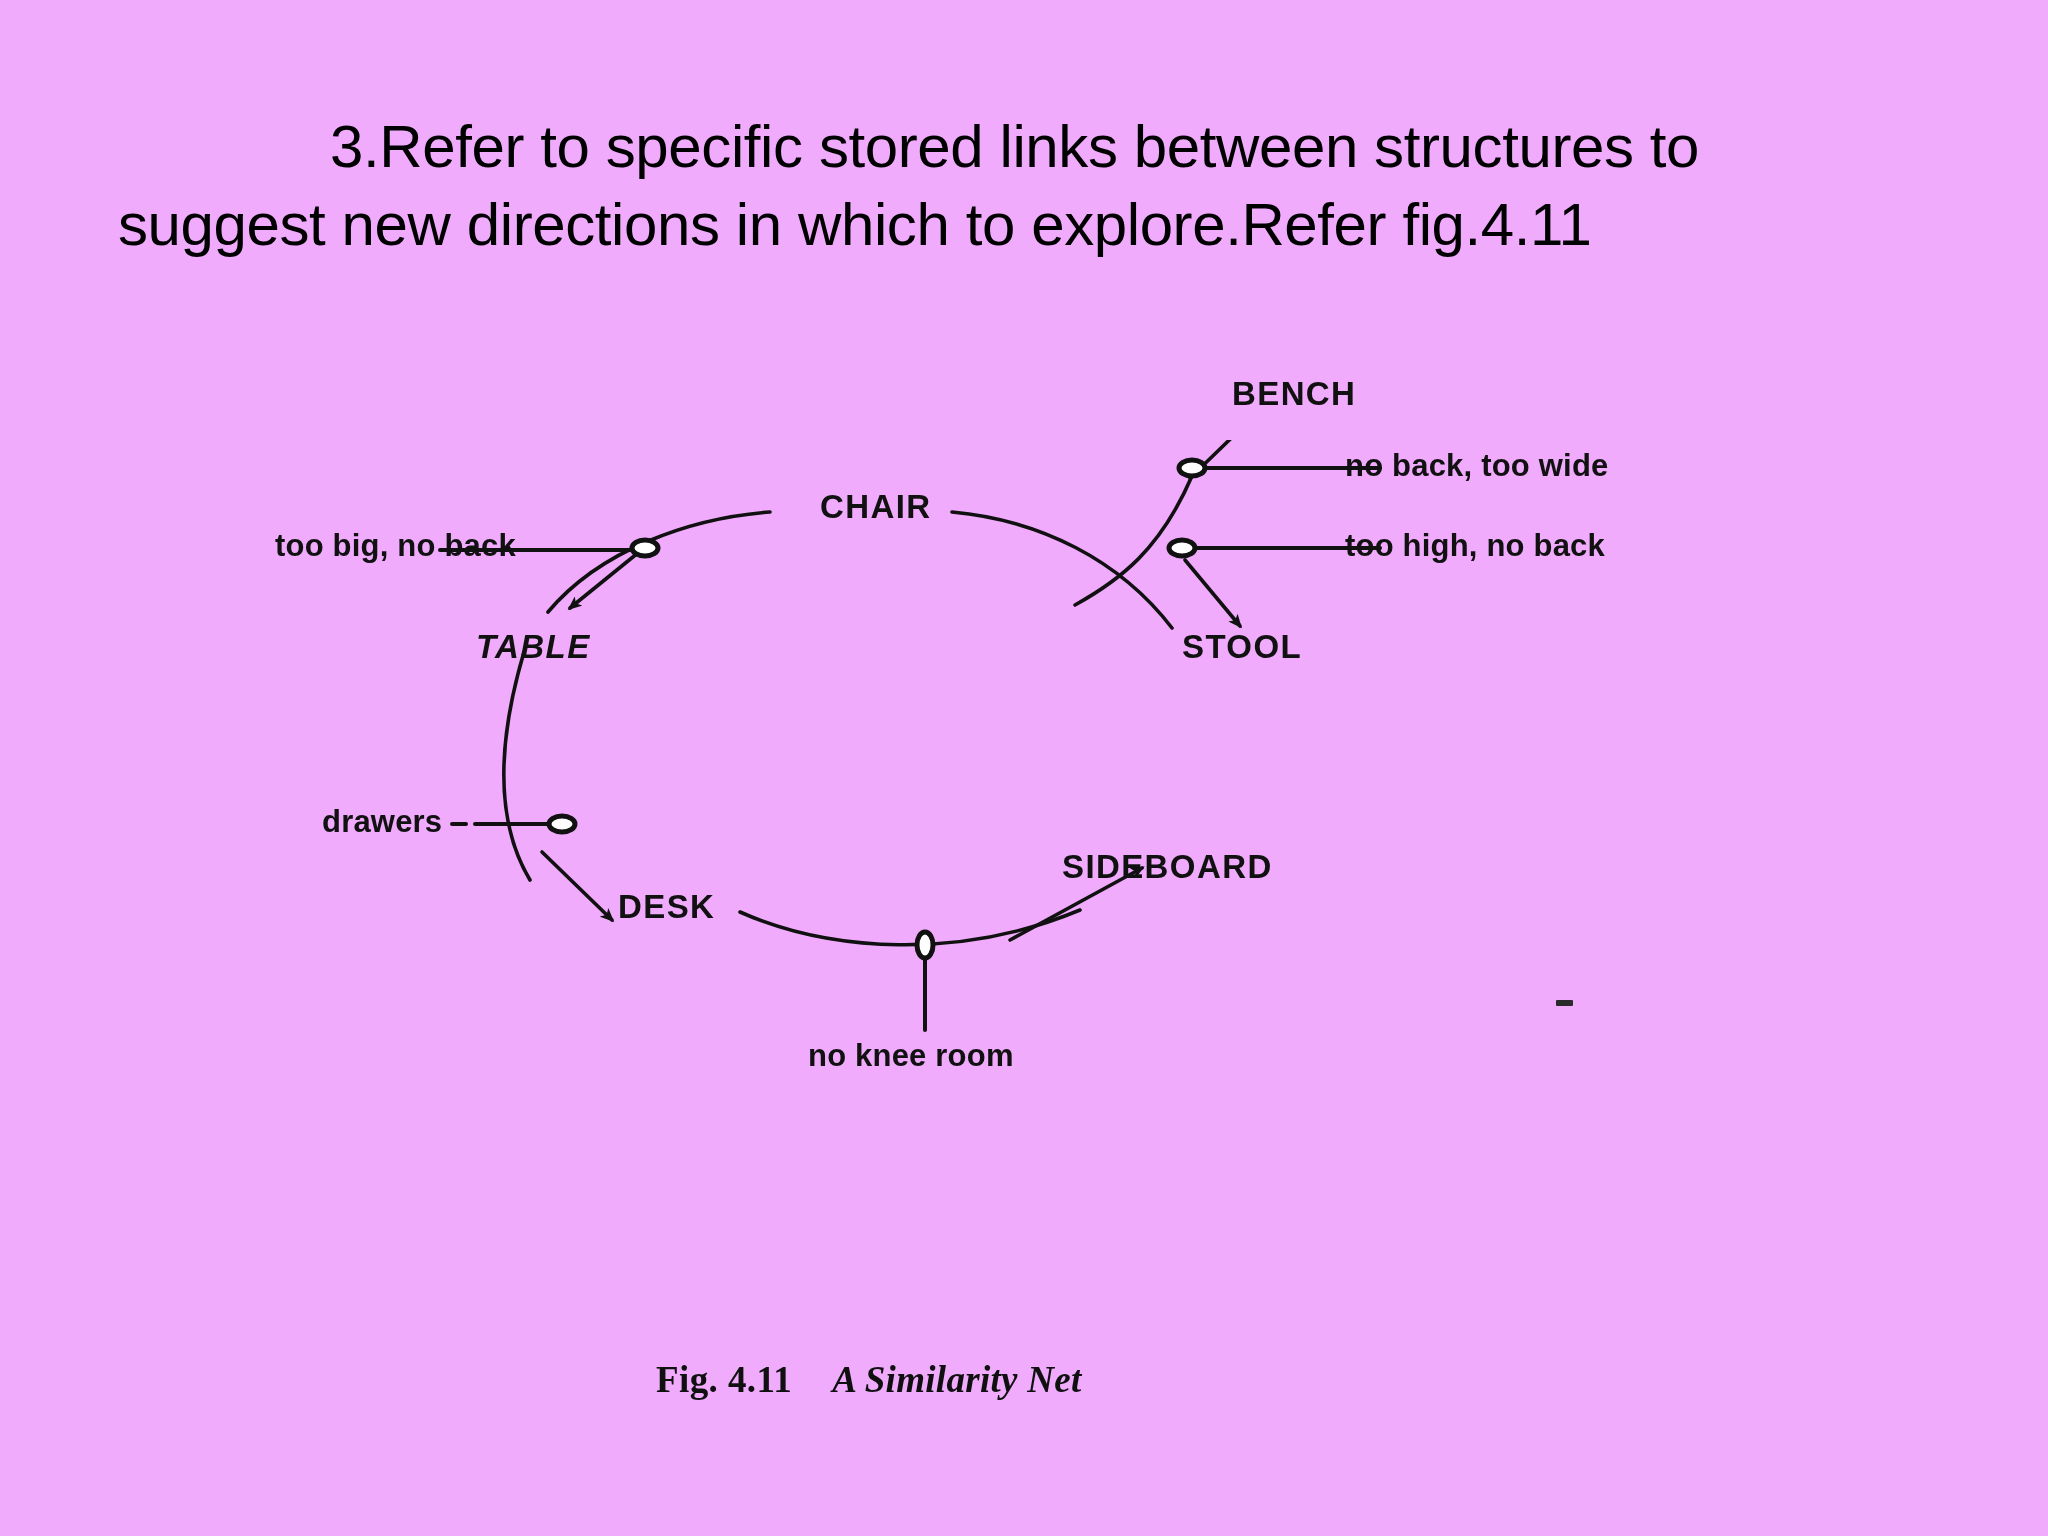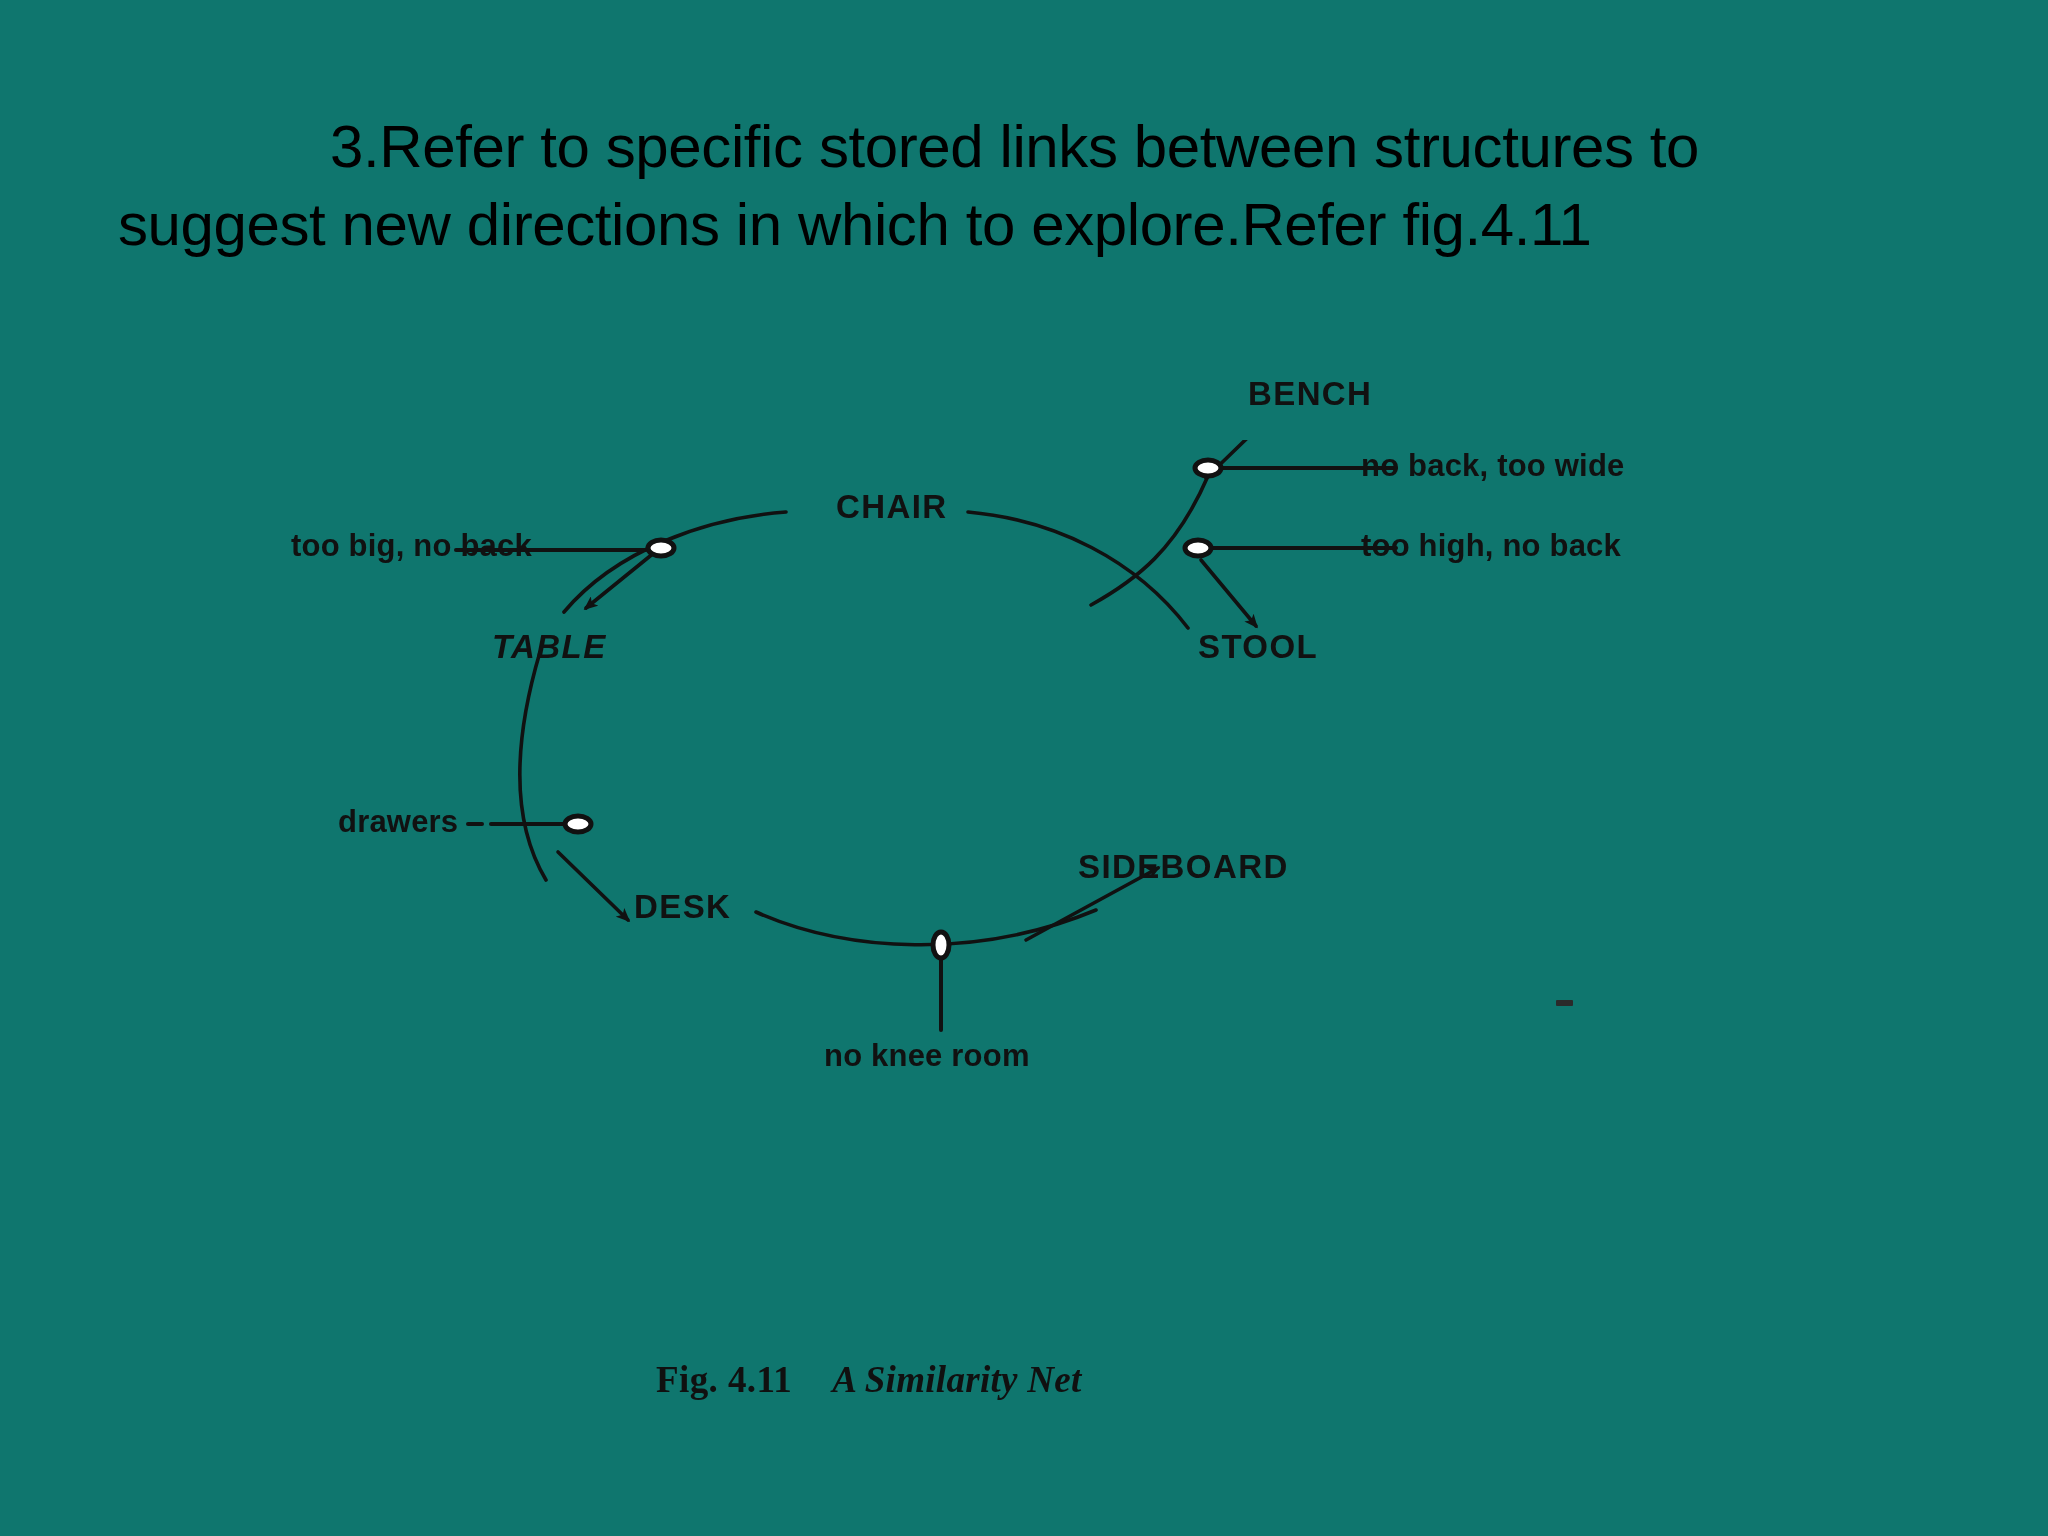--- a/index.html
+++ b/index.html
@@ -14,42 +14,42 @@
     font-family: "Liberation Sans", sans-serif;
     color: #000000;
     position: relative;
   }
 
   #slide {
     position: absolute;
     left: 0; top: 0;
     width: 2048px;
     height: 1536px;
-    background: #0f766e;
+    background: #f0abfc;
   }
 
   
   #heading {
     position: absolute;
     left: 118px;
     top: 108px;
     width: 1700px;
     font-size: 60px;
     line-height: 1.30;
     letter-spacing: -0.4px;
     color: #000000;
     font-weight: 400;
     text-indent: 212px;
     white-space: pre-wrap;
   }
 
   
   #figure {
     position: absolute;
-    left: 16px;
+    left: 0;
     top: 440px;
     width: 1752px;
     height: 1000px;
   }
   #figure svg {
     display: block;
   }
 
   .diagram-label {
     position: absolute;

